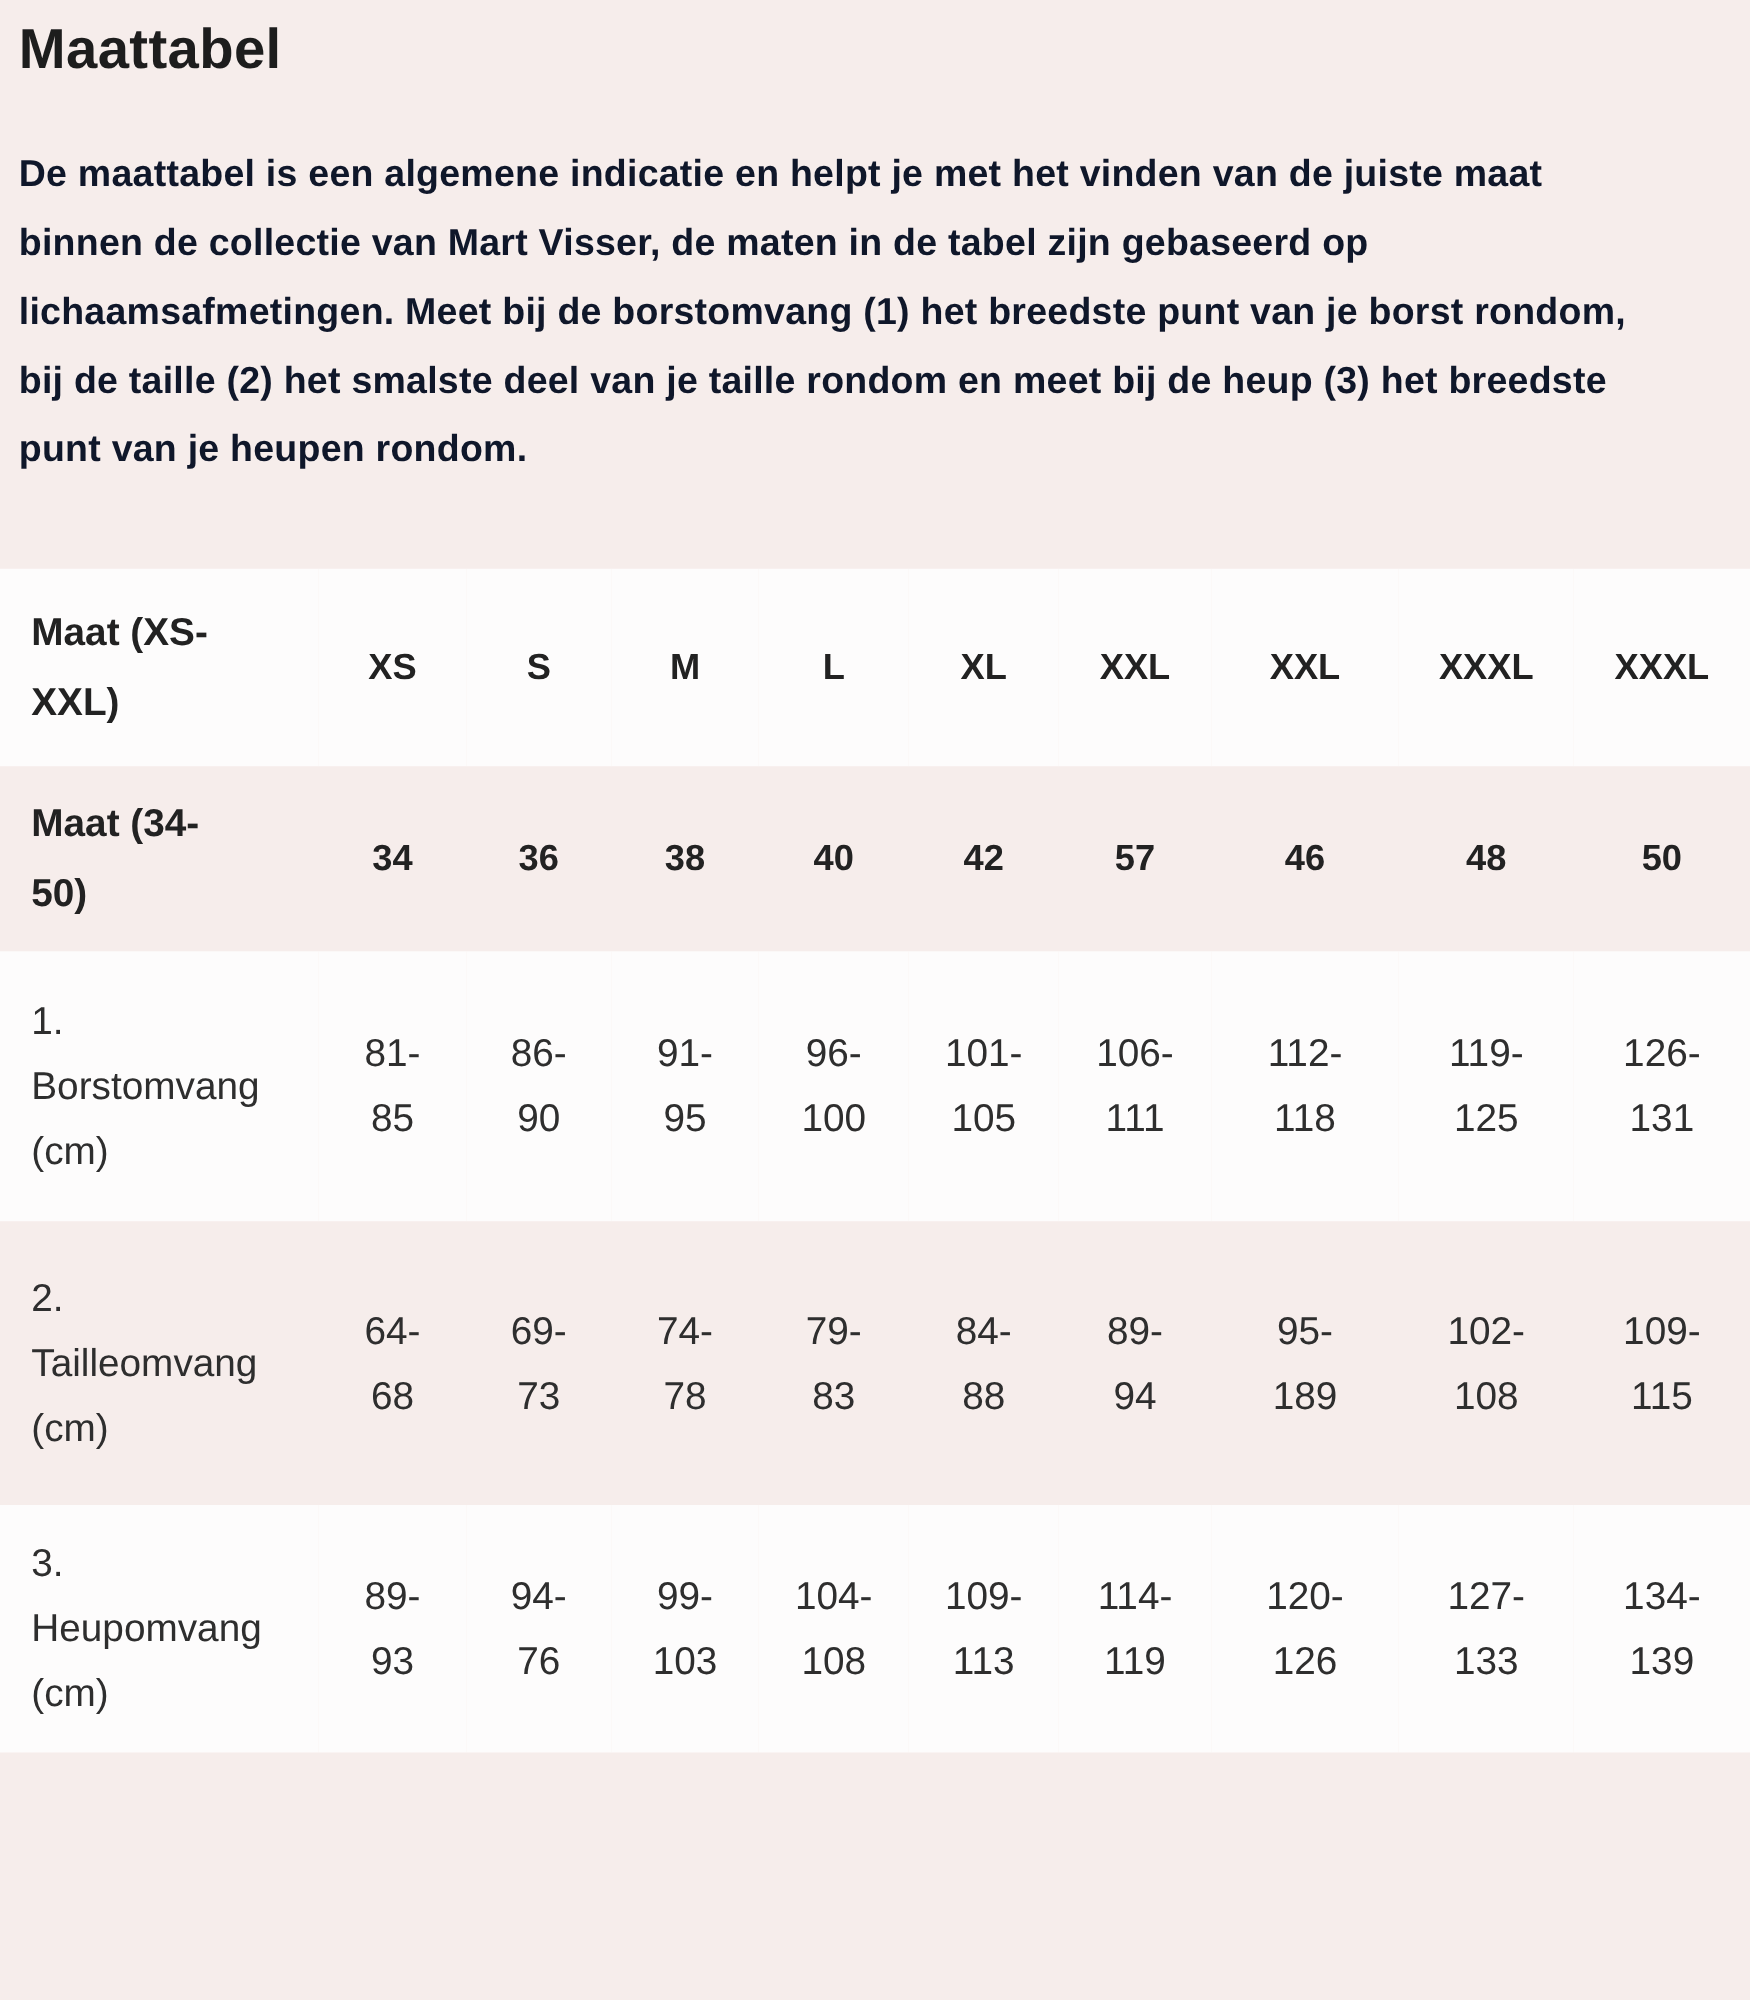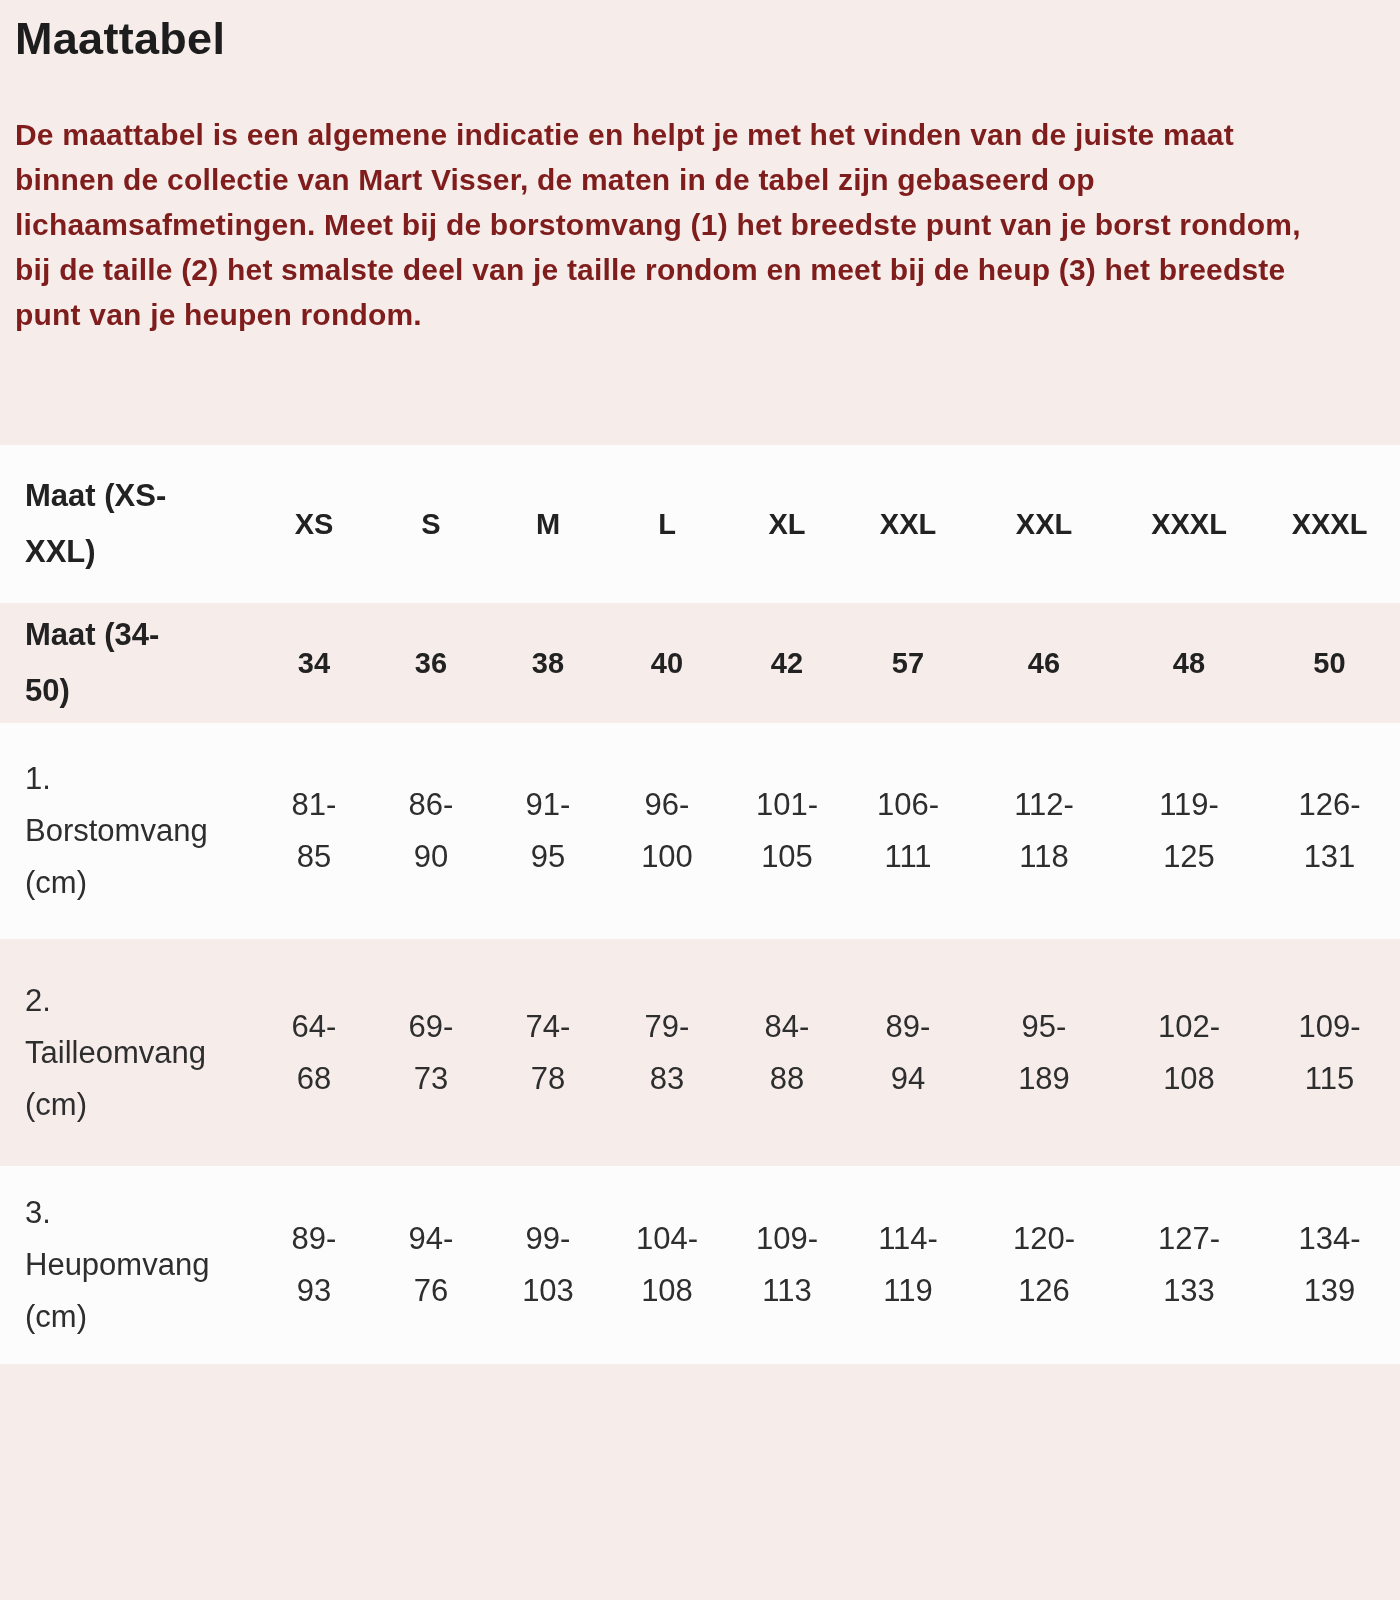--- a/index.html
+++ b/index.html
@@ -19,27 +19,27 @@
     margin: 0;
     font-size: 45px;
     line-height: 54px;
     font-weight: bold;
     letter-spacing: 0.3px;
   }
   p.intro {
     margin: 46px 0 0 0;
     max-width: 1300px;
     font-size: 30px;
-    line-height: 45px;
+    line-height: 55px;
     font-weight: bold;
     letter-spacing: 0.2px;
-    color: #7f1d1d;
+    color: #0f172a;
   }
   table.size-table {
-    margin-top: 108px;
+    margin-top: 68px;
     width: 1400px;
     border-collapse: collapse;
     table-layout: fixed;
   }
   table.size-table tr.bg-light { background: #fdfcfc; }
   table.size-table tr.bg-pink  { background: transparent; }
   table.size-table th, table.size-table td {
     vertical-align: middle;
     white-space: pre-line;
     padding: 0;
@@ -59,21 +59,21 @@
     color: #222222;
   }
   tr.row-head th.row-label { font-size: 31px; }
   tr.row-data th, tr.row-data td {
     font-weight: normal;
     font-size: 31px;
     line-height: 52px;
     color: #2e2e2e;
   }
   tr.h-r1 { height: 158px; }
-  tr.h-r2 { height: 120px; }
+  tr.h-r2 { height: 148px; }
   tr.h-r3 { height: 216px; }
   tr.h-r4 { height: 227px; }
   tr.h-r5 { height: 198px; }
 </style>
 </head>
 <body>
 
 <div class="text-block">
   <h1 class="page-title">Maattabel</h1>
   <p class="intro">De maattabel is een algemene indicatie en helpt je met het vinden van de juiste maat binnen de collectie van Mart Visser, de maten in de tabel zijn gebaseerd op lichaamsafmetingen. Meet bij de borstomvang (1) het breedste punt van je borst rondom, bij de taille (2) het smalste deel van je taille rondom en meet bij de heup (3) het breedste punt van je heupen rondom.</p>

